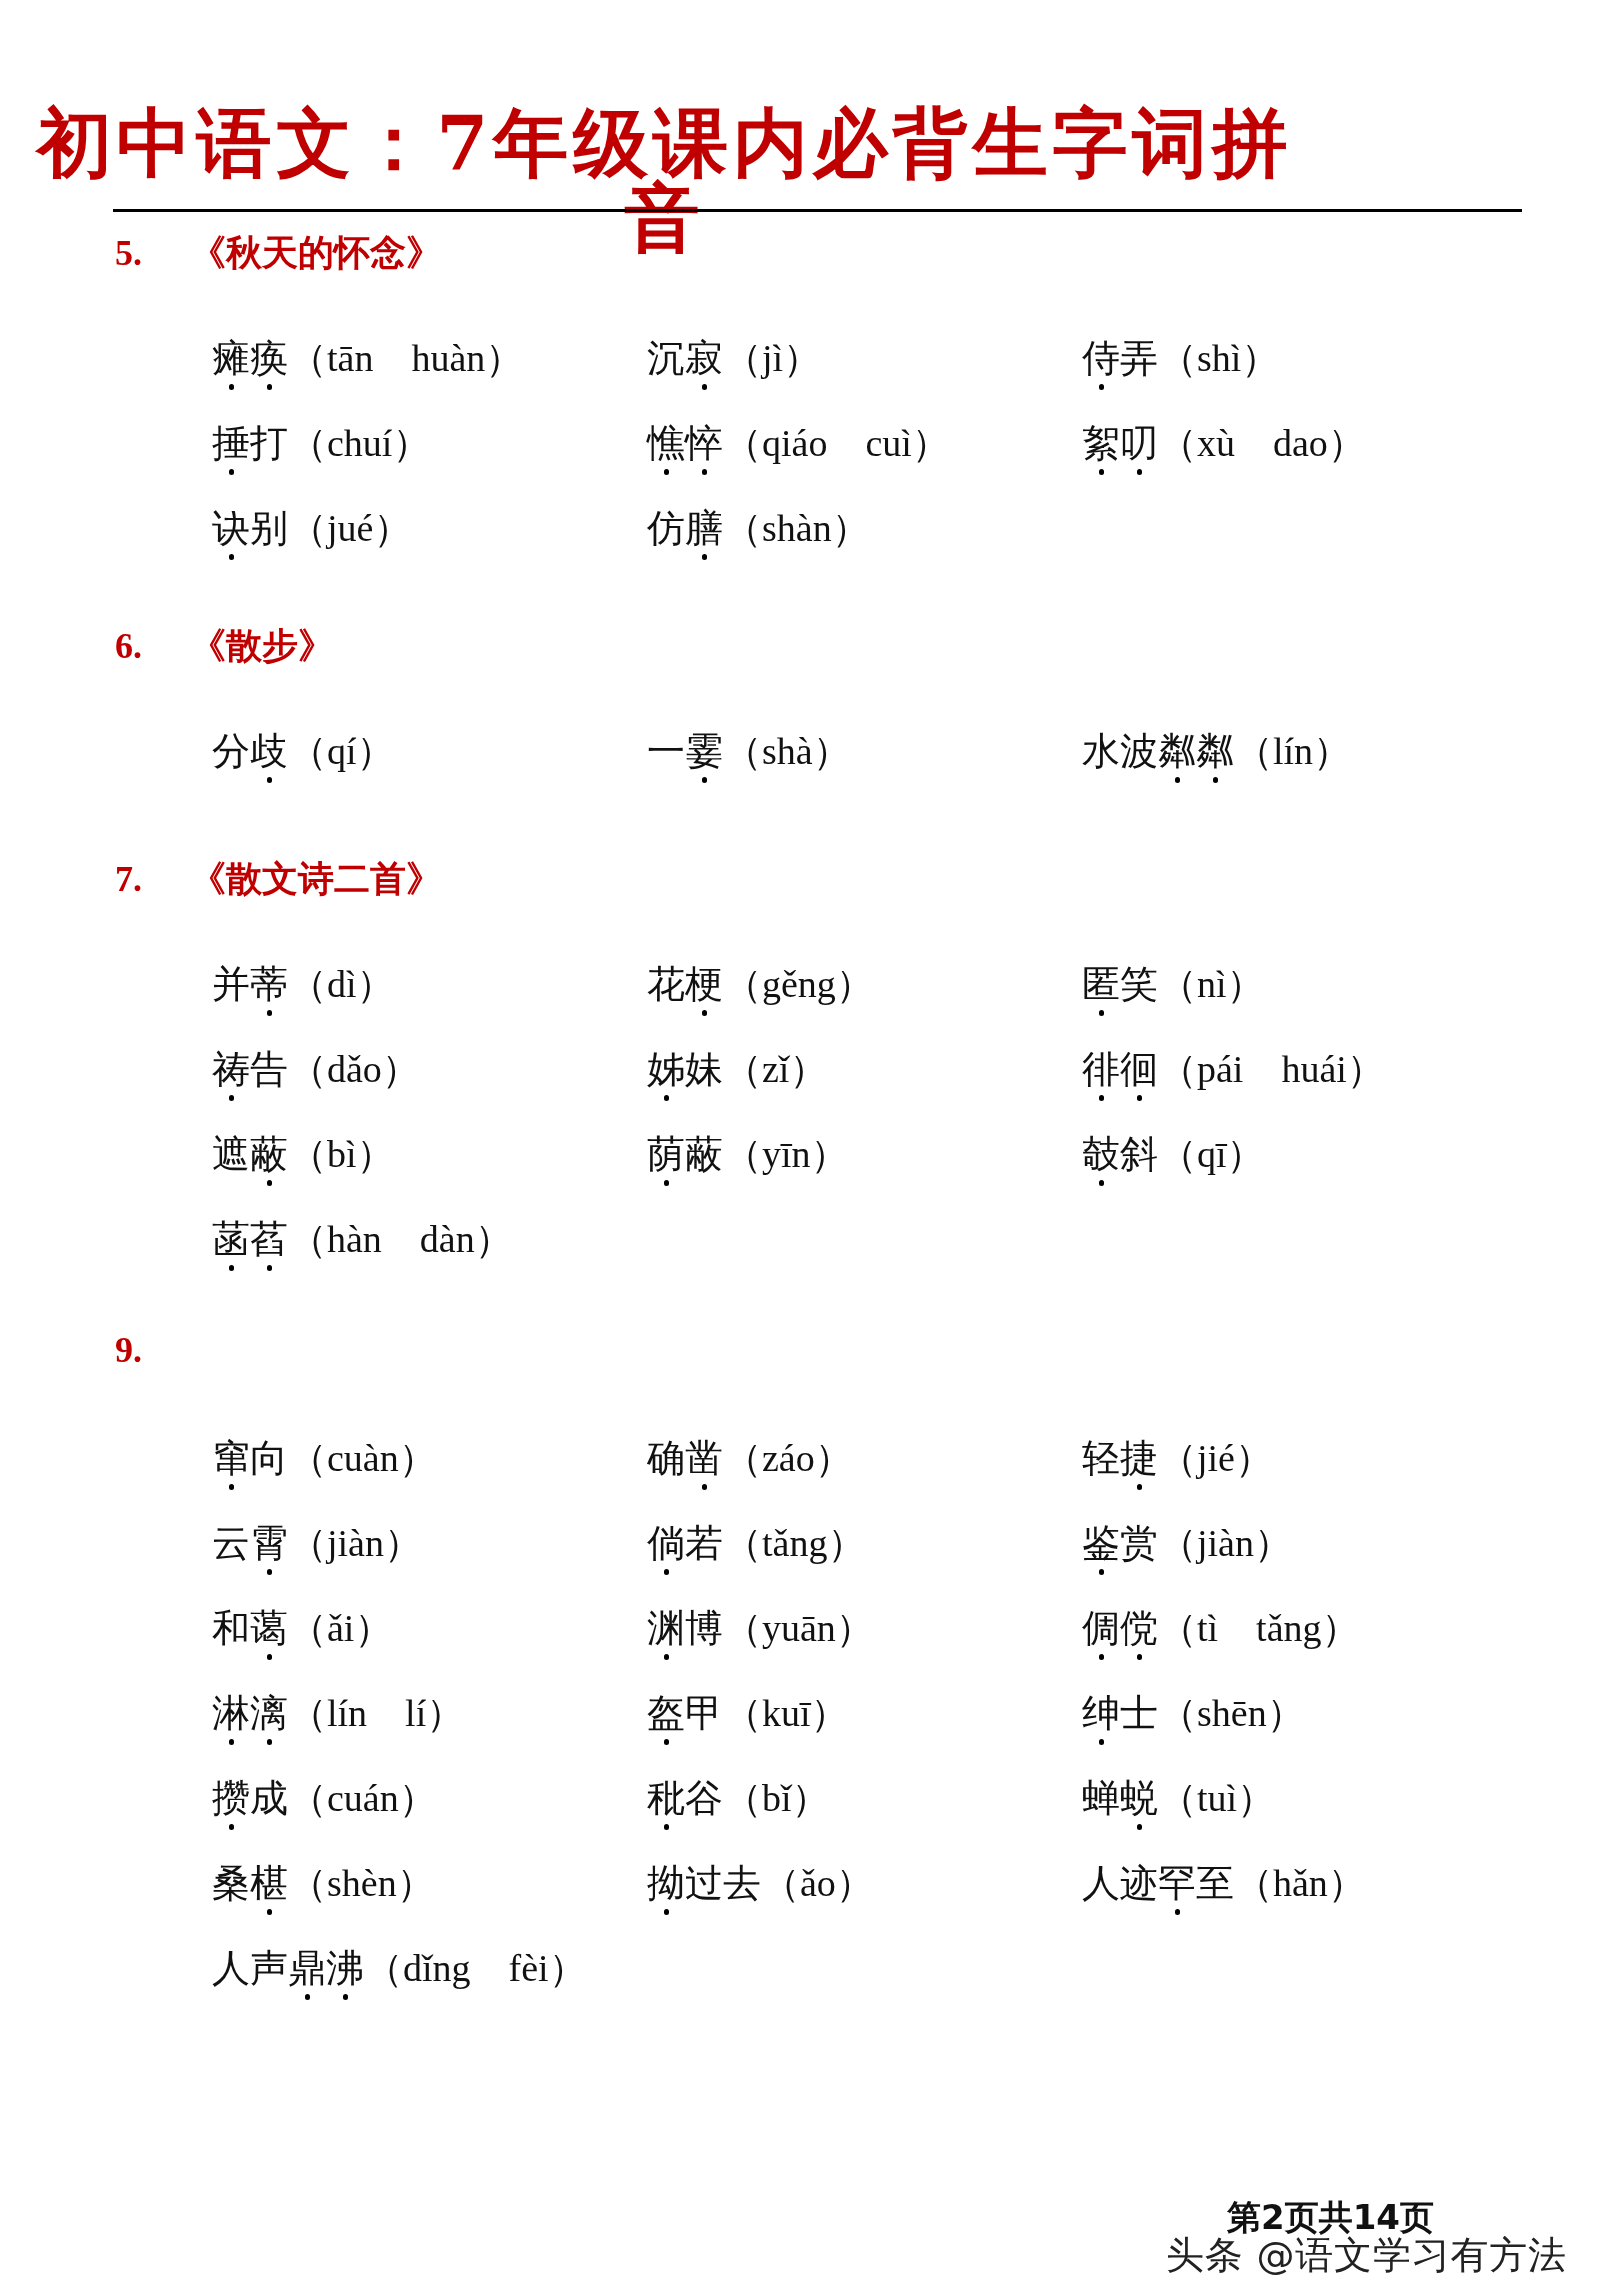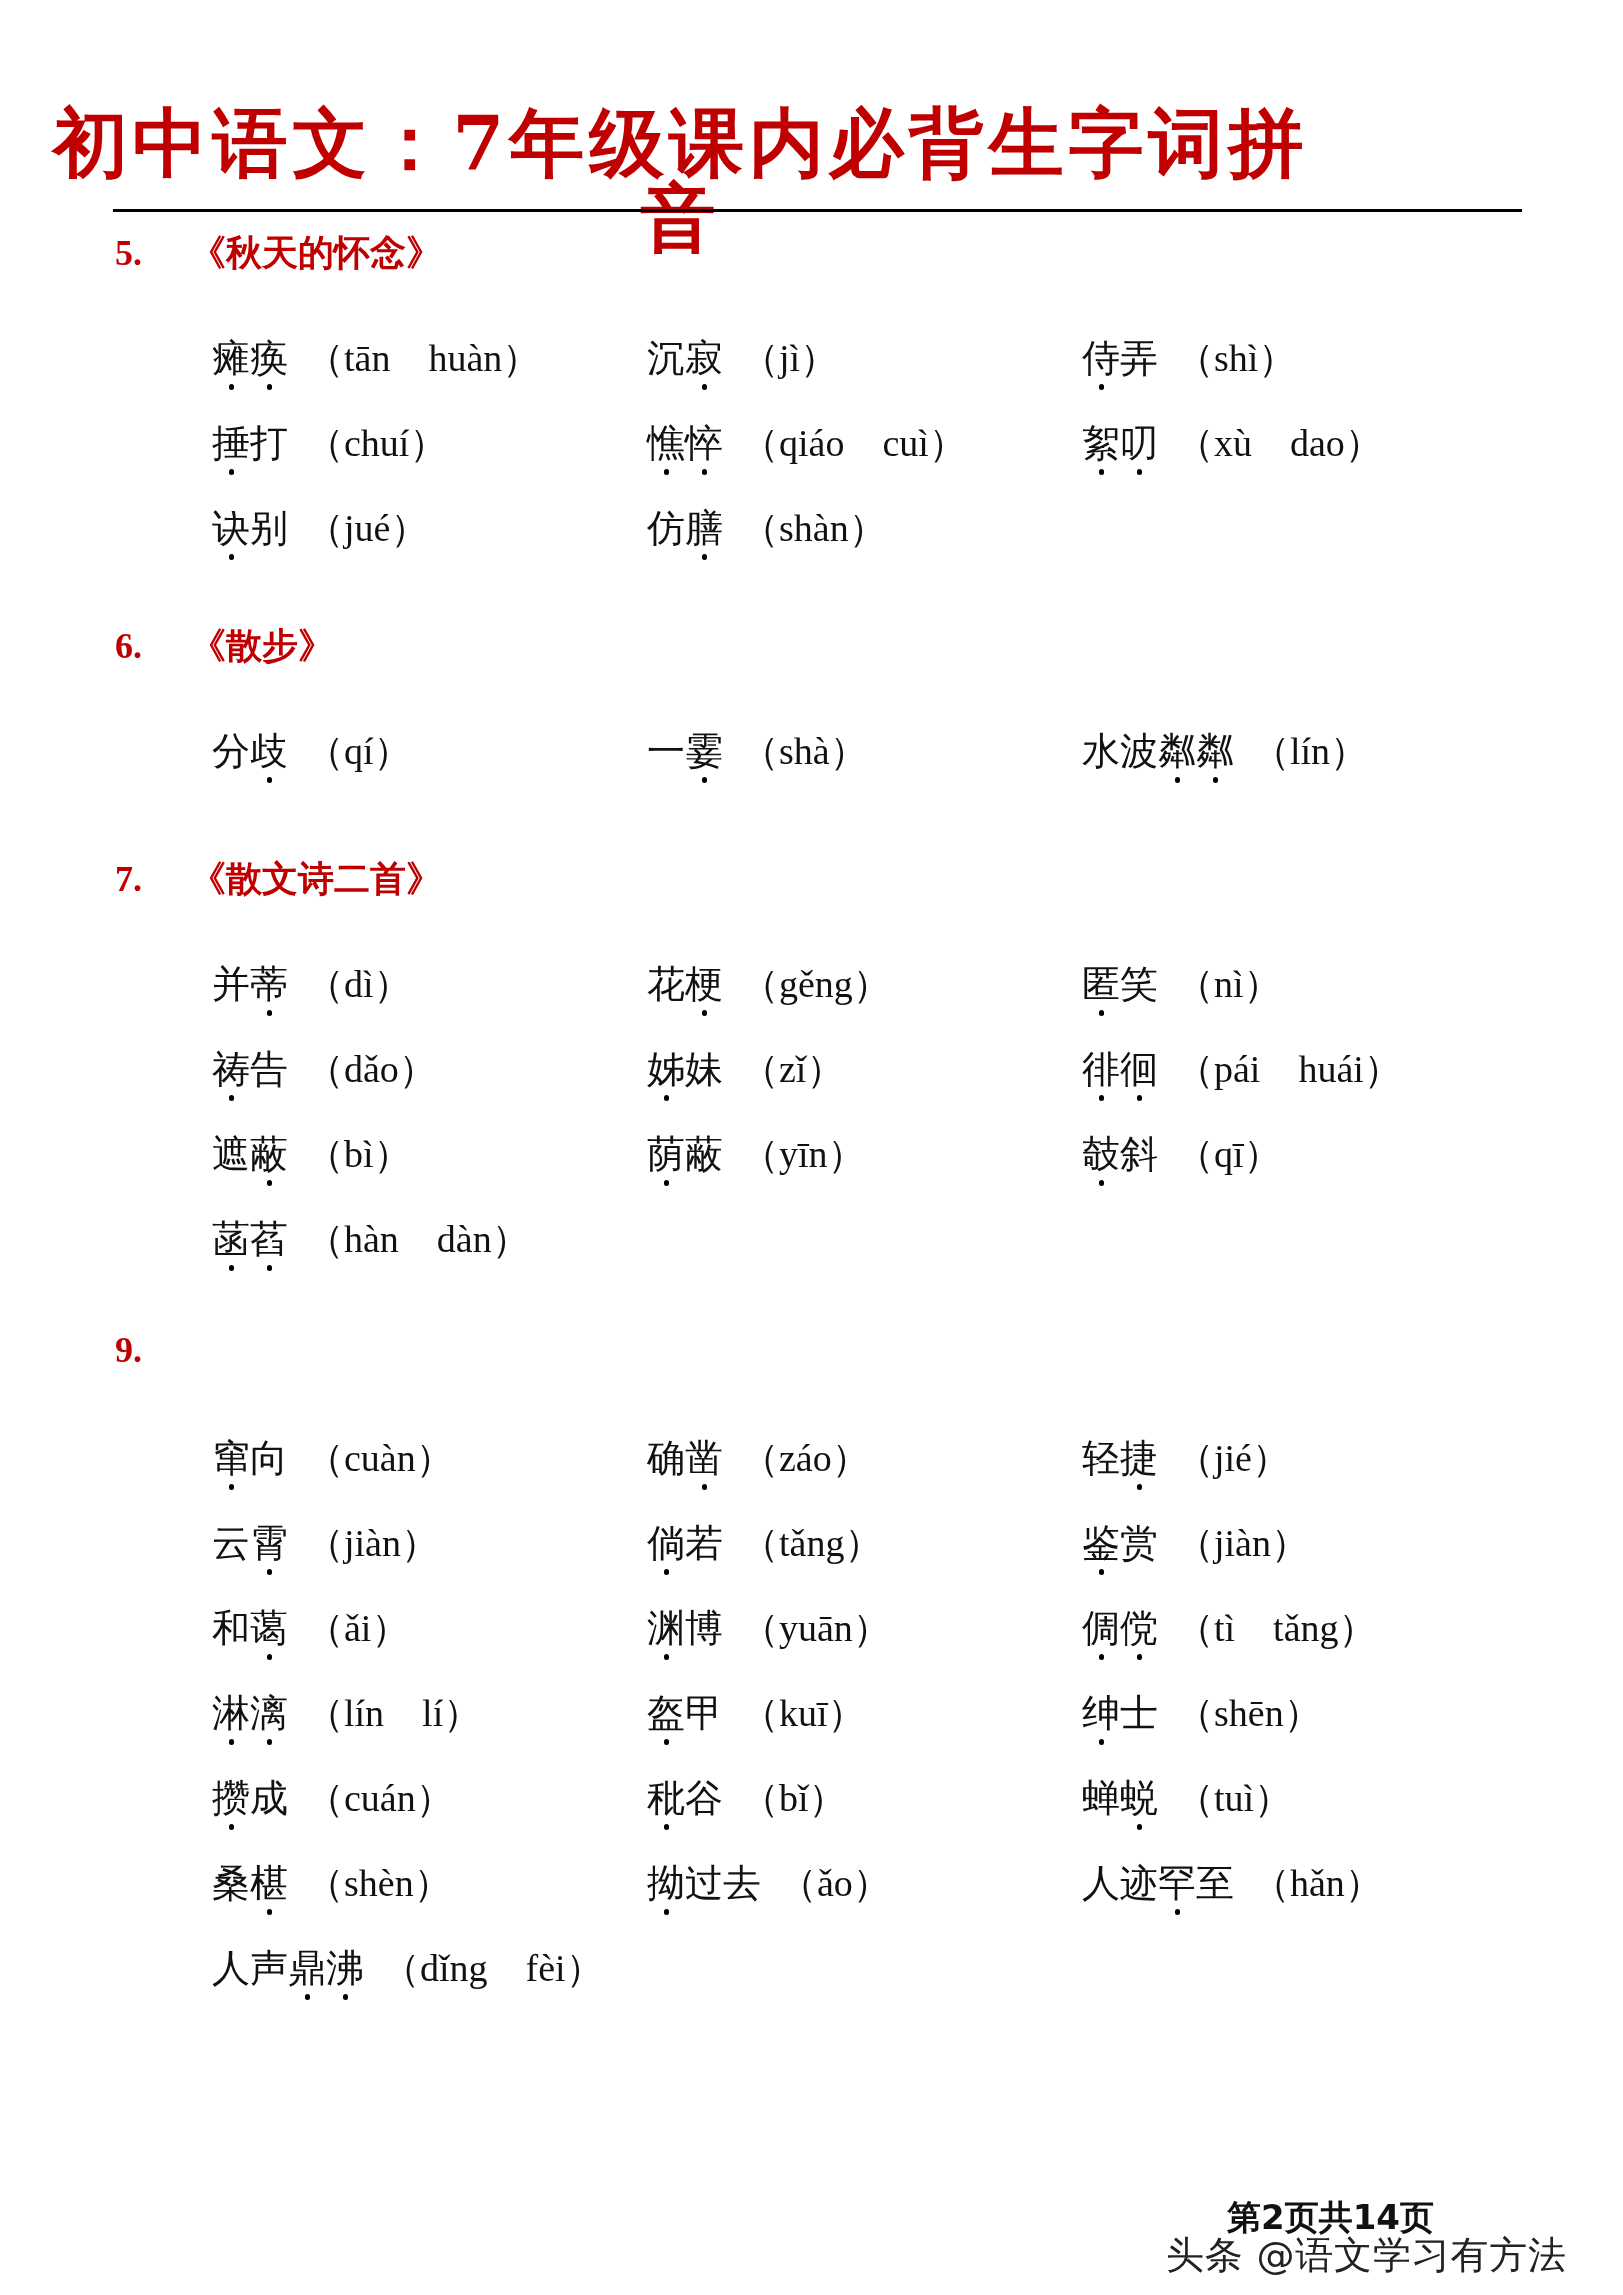--- a/index.html
+++ b/index.html
@@ -1,34 +1,34 @@
 <!DOCTYPE html>
 <html style="font-size:13px"><head>
 <meta charset="utf-8">
 <style>
   html, body { margin: 0; padding: 0; background: #ffffff; }
   body { width: 1623px; height: 2295px; position: relative; overflow: hidden;
          font-family: "DejaVu Serif", "Liberation Serif", serif; color: #111; }
   .title { position: absolute; left: 0; width: 1329px; top: 106px; text-align: center;
            font-size: 75px; font-weight: bold; color: #C00000; letter-spacing: 4.9px;
-           font-family: "DejaVu Serif", serif; line-height: 1; margin-left: 16px; }
+           font-family: "DejaVu Serif", serif; line-height: 1; }
   .rule { position: absolute; left: 113px; width: 1409px; top: 209px; height: 2.5px; background: #000; }
   .section { position: absolute; left: 115px; width: 1407px; }
   .sec-head { font-size: 36px; font-weight: bold; color: #C00000; display: flex; align-items: baseline;
               font-family: "Liberation Serif", "DejaVu Serif", serif; }
   .sec-num { width: 75px; display: inline-block; }
   .grid { position: absolute; left: 97px; display: grid;
           grid-template-columns: 435px 435px 435px; row-gap: 0; }
   .item { height: 85px; font-size: 38px; line-height: 1; display: flex; align-items: flex-start;
           font-family: "Liberation Serif", "DejaVu Serif", serif; white-space: pre; }
   .word { display: inline-flex; }
   .ch { position: relative; display: inline-block; }
   .ch.dot::after { content: ""; position: absolute; left: 50%; bottom: -13px; width: 5.7px; height: 5.7px;
                    margin-left: -2.5px; border-radius: 50%; background: #000; }
-  .py { margin-left: 18px; }
+  .py { margin-left: 1px; }
   .footer-page { position: absolute; left: 1227px; top: 2183px; font-size: 34px; font-weight: bold;
                  font-family: "DejaVu Sans", sans-serif; color: #111; margin-top: 12px; }
   .footer-wm { position: absolute; left: 1166px; top: 2230px; font-size: 38px;
                font-family: "DejaVu Sans", sans-serif; color: #222; letter-spacing: 0.8px; text-align: center; }
 </style>
 </head>
 <body>
 
 <div class="title">初中语文：7年级课内必背生字词拼音</div>
 <div class="rule"></div>

